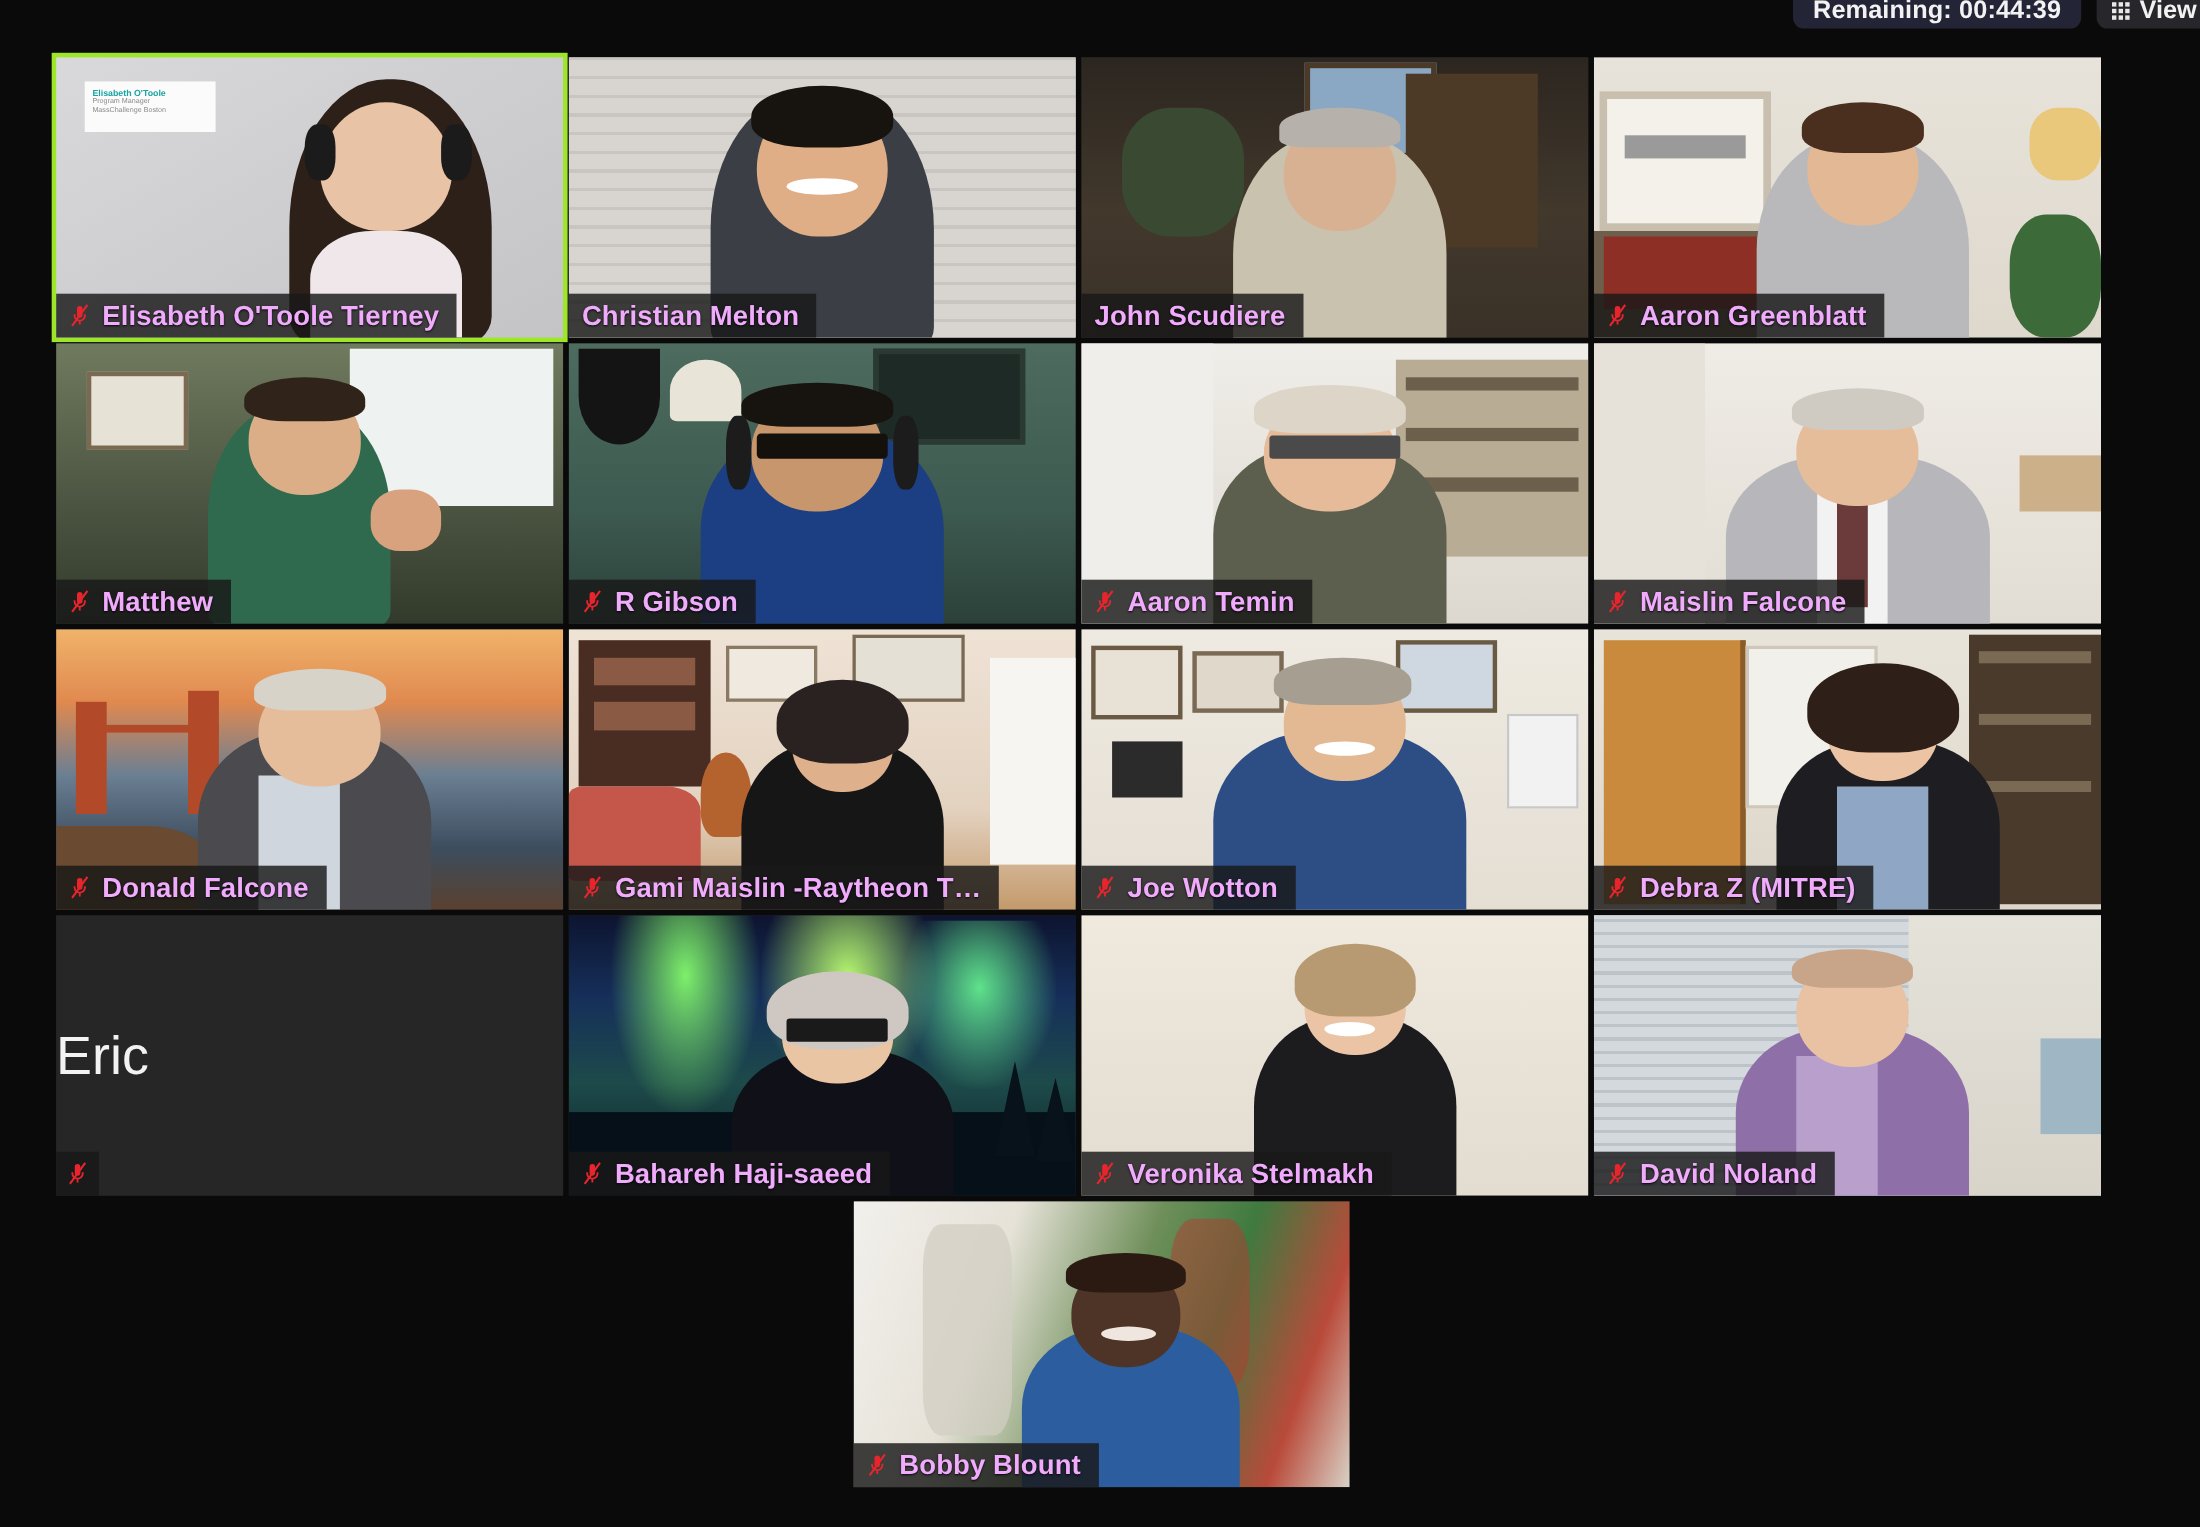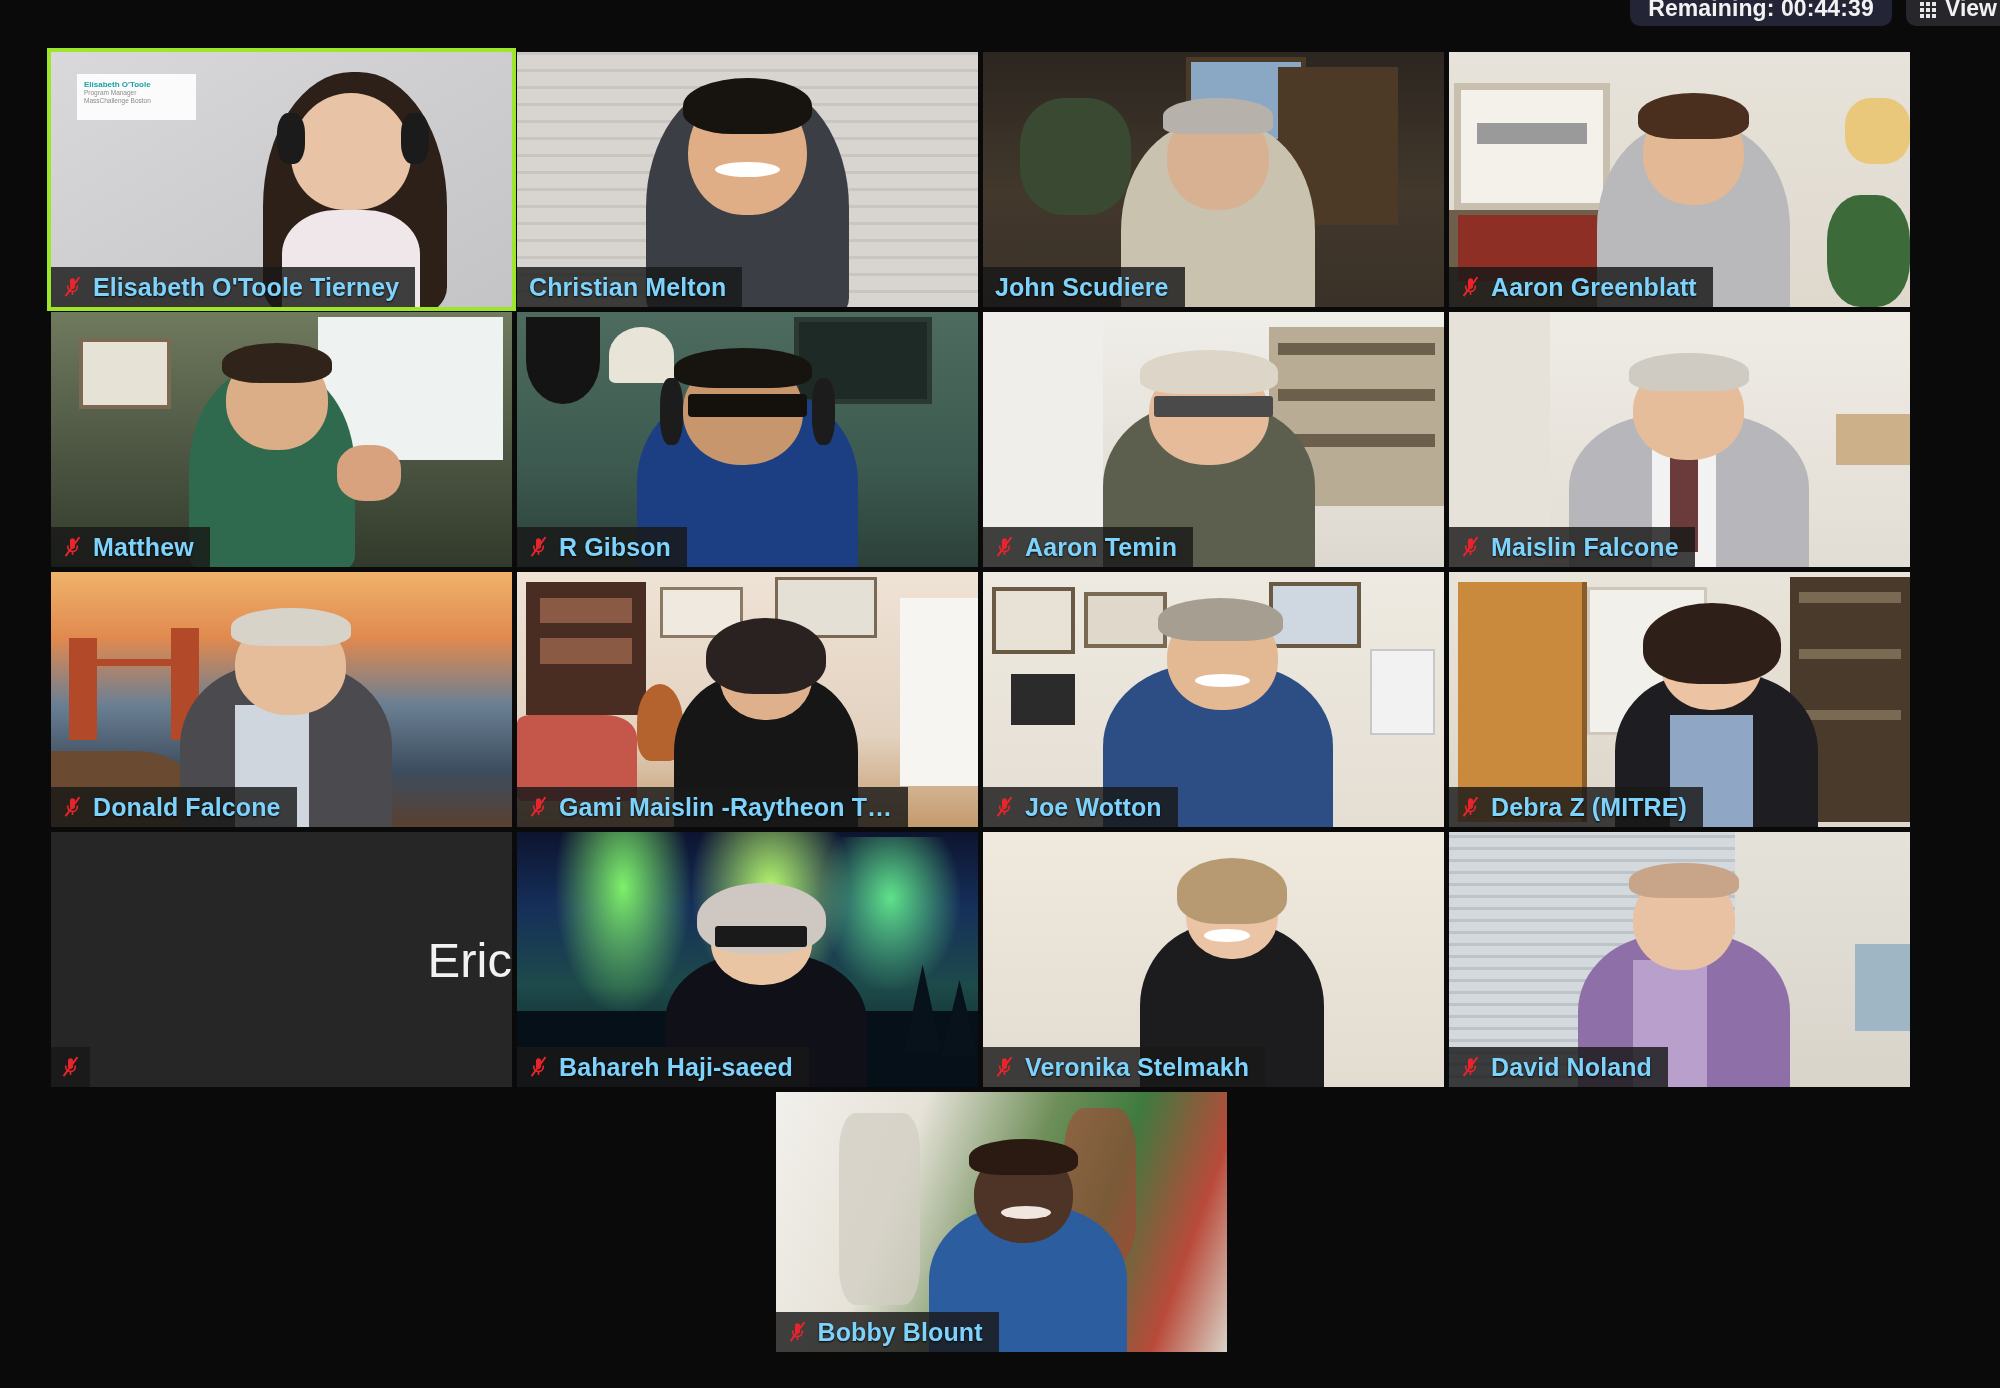--- a/index.html
+++ b/index.html
@@ -57,36 +57,36 @@
 
   
   .namebar{
     position:absolute; left:0; bottom:0;
     background:rgba(24,24,24,.82);
     height:40px; display:flex; align-items:center;
     padding:0 16px 0 12px; gap:11px; max-width:96%;
   }
   .namebar.icon-only{ padding:0 10px; }
   .name{
-    color:#7dd3fc; font-size:25px; font-weight:700; white-space:nowrap;
+    color:#f0abfc; font-size:25px; font-weight:700; white-space:nowrap;
     text-shadow:0 1px 2px rgba(0,0,0,.9); letter-spacing:.1px;
   }
   .mute{ width:19px; height:26px; flex:0 0 auto; }
 
   
   #namecard{
     position:absolute; left:26px; top:22px; width:119px; height:46px;
     background:#fbfbfb; padding:6px 7px; line-height:1.18;
     filter:blur(.4px);
   }
   #namecard .nc-name{ color:#1aa3a3; font-size:8px; font-weight:700; }
   #namecard .nc-sub{ color:#8b8b8b; font-size:6.5px; }
 
   
-  .videooff{ background:#262626; display:flex; align-items:center; justify-content:flex-end; }
+  .videooff{ background:#262626; display:flex; align-items:center; justify-content:flex-start; }
   .videooff .ph-name{ color:#f2f2f2; font-size:49px; font-weight:400; }
 
   
   .blk{ position:absolute; }
 </style>
 </head>
 <body>
 
 <div id="topbar">
   <div id="remaining-pill" class="pill">

